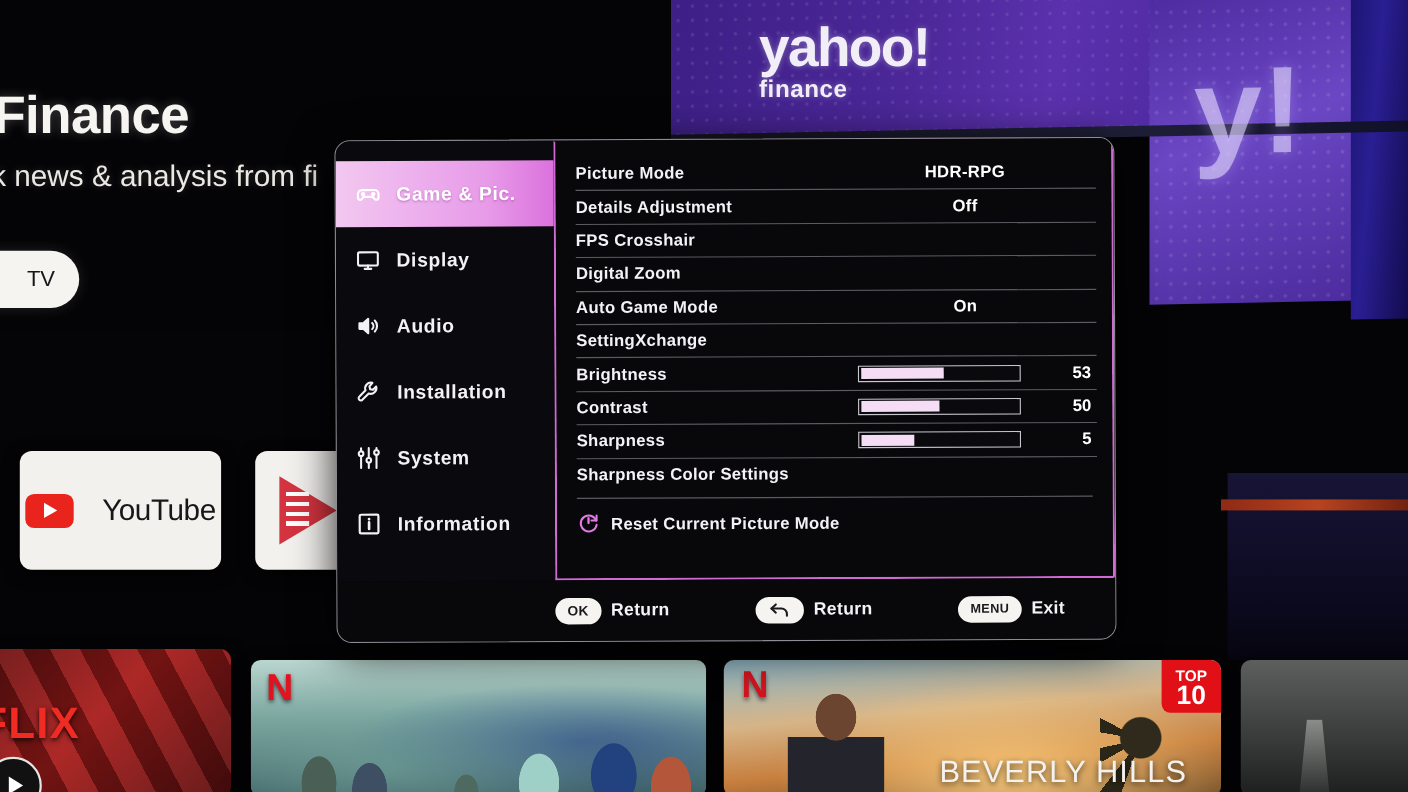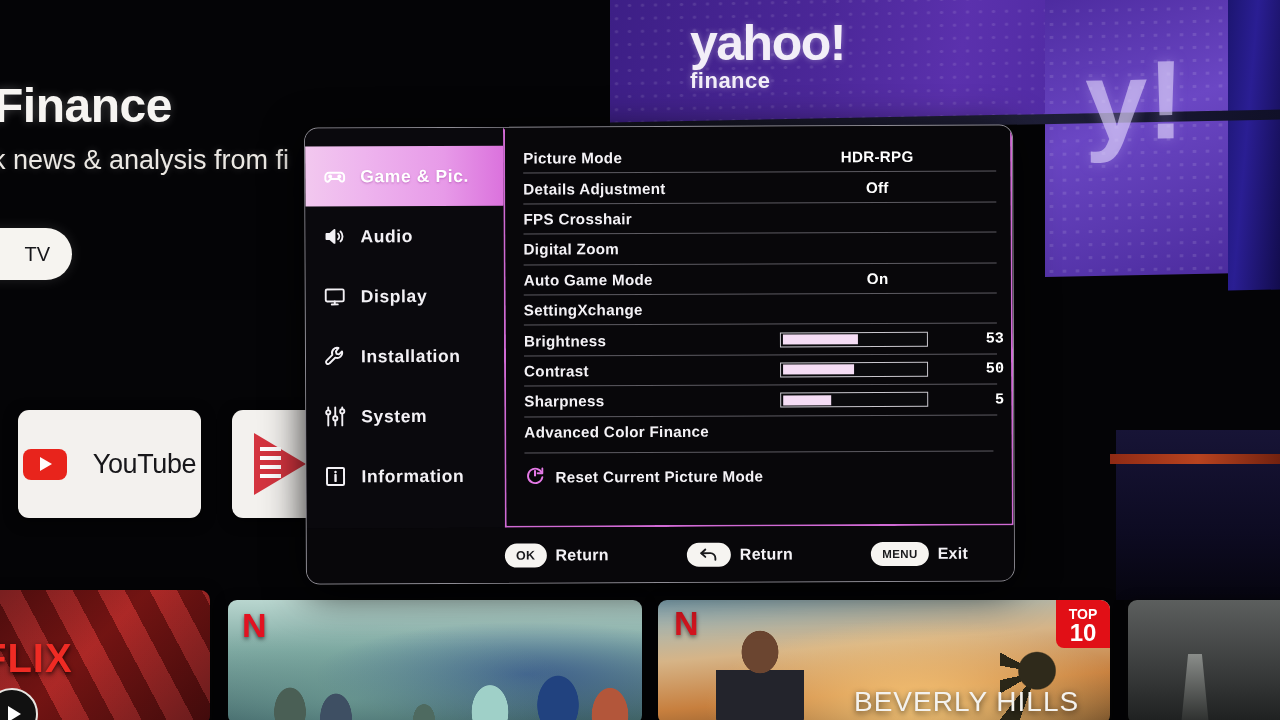--- a/index.html
+++ b/index.html
@@ -294,22 +294,22 @@
   }
 
   
   .slider-wrap {
     position:absolute; left:256px; width:148px; height:15px;
     border:1.6px solid #c9c7ce; background:#0a0a0d;
     display:flex; align-items:stretch; padding:1.5px;
   }
   .slider-fill { background:#f5ddf5; height:100%; }
   .row .r-num {
-    position:absolute; left:448px; width:32px; text-align:right;
-    font-size:15.2px; color:#fff; font-weight:700;font-family:Liberation Mono, monospace;
+    position:absolute; left:436px; width:32px; text-align:right;
+    font-size:15.2px; color:#fff; font-weight:700;
   }
 
   .reset-sep { margin:5px 18px 0 18px; border-top:1px solid #5d5b62; }
   .reset-row {
     display:flex; align-items:center; gap:10px;
     padding:8px 0 0 18px; height:40px;
   }
   .reset-row .r-lbl { font-size:15.2px; color:#f4f2f6; font-weight:700; letter-spacing:.3px;}
 
   
@@ -407,36 +407,36 @@
               <circle cx="7.6" cy="11.6" r="1" fill="#fff"></circle>
               <circle cx="16.4" cy="11.6" r="1" fill="#fff"></circle>
             </svg>
           </span>
           <span class="s-lbl">Game &amp; Pic.</span>
         </div>
 
         <div class="side-item">
           <span class="s-ico">
             <svg width="24" height="24" viewBox="0 0 24 24" fill="none" stroke="#f3f1f5" stroke-width="1.9" stroke-linecap="round" stroke-linejoin="round">
+              <rect x="3" y="5" width="18" height="12" rx="1.4"></rect>
+              <path d="M9 20h6M12 17v3"></path>
+            </svg>
+          </span>
+          <span class="s-lbl">Display</span>
+        </div>
+
+        <div class="side-item">
+          <span class="s-ico">
+            <svg width="24" height="24" viewBox="0 0 24 24" fill="none" stroke="#f3f1f5" stroke-width="1.9" stroke-linecap="round" stroke-linejoin="round">
               <path d="M4 9.5h3.4L12 5.5v13L7.4 14.5H4z" fill="#f3f1f5"></path>
               <path d="M15.6 9.2a4 4 0 0 1 0 5.6"></path>
               <path d="M18 7a7.2 7.2 0 0 1 0 10"></path>
             </svg>
           </span>
           <span class="s-lbl">Audio</span>
-        </div>
-
-        <div class="side-item">
-          <span class="s-ico">
-            <svg width="24" height="24" viewBox="0 0 24 24" fill="none" stroke="#f3f1f5" stroke-width="1.9" stroke-linecap="round" stroke-linejoin="round">
-              <rect x="3" y="5" width="18" height="12" rx="1.4"></rect>
-              <path d="M9 20h6M12 17v3"></path>
-            </svg>
-          </span>
-          <span class="s-lbl">Display</span>
         </div>
 
         <div class="side-item">
           <span class="s-ico">
             <svg width="24" height="24" viewBox="0 0 24 24" fill="none" stroke="#f3f1f5" stroke-width="1.9" stroke-linecap="round" stroke-linejoin="round">
               <path d="M15.6 3.6a5.2 5.2 0 0 0-6.3 6.8L3.8 16a2 2 0 1 0 2.8 2.8l5.6-5.5a5.2 5.2 0 0 0 6.8-6.3l-3 3-2.5-.6-.6-2.5z"></path>
             </svg>
           </span>
           <span class="s-lbl">Installation</span>
         </div>
@@ -526,21 +526,21 @@
 
           <div class="row">
             <span class="r-lbl">Sharpness</span>
             <span class="slider-wrap">
               <span class="slider-fill" style="width: 34%;"></span>
             </span>
             <span class="r-num">5</span>
           </div>
 
           <div class="row">
-            <span class="r-lbl">Advanced Color Finance</span>
+            <span class="r-lbl">Sharpness Color Settings</span>
             <span class="r-val"></span>
           </div>
         </div>
 
         <div class="reset-sep"></div>
 
         <div class="reset-row">
           <span>
             <svg width="21" height="21" viewBox="0 0 24 24" fill="none" stroke="#e479e6" stroke-width="2.1" stroke-linecap="round" stroke-linejoin="round">
               <path d="M20 10a8.3 8.3 0 1 0 .4 4.4"></path>

